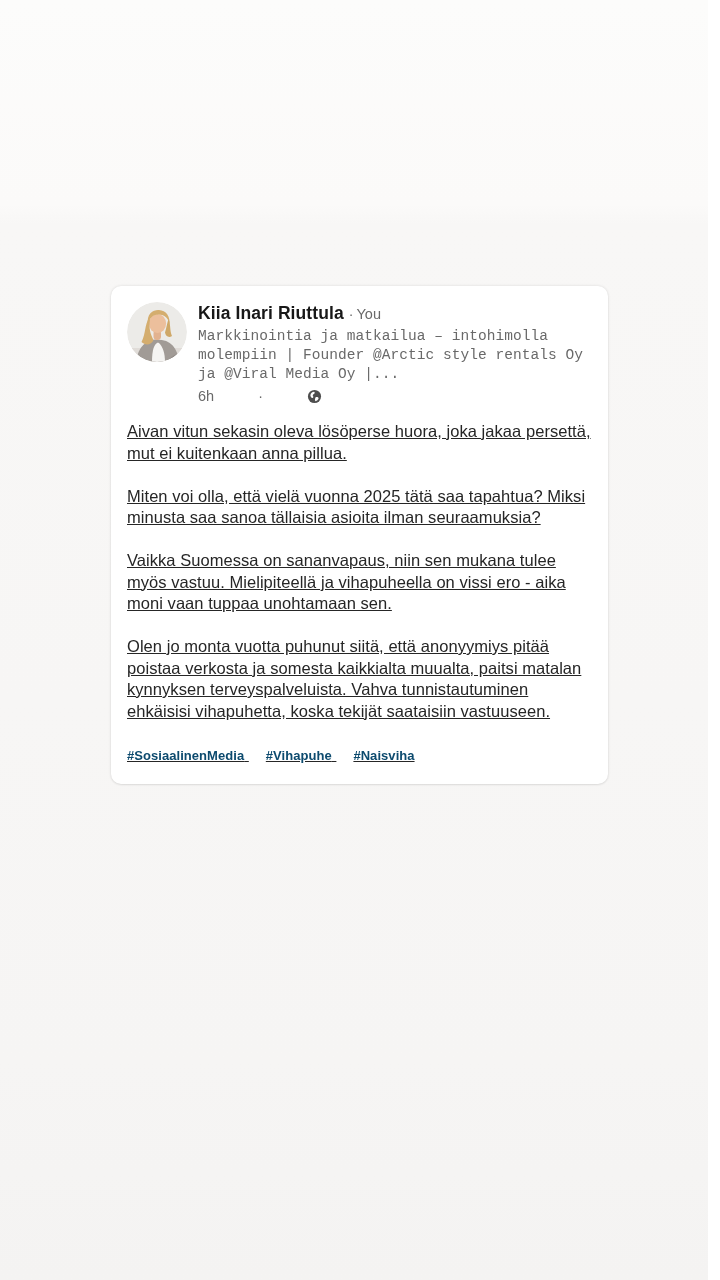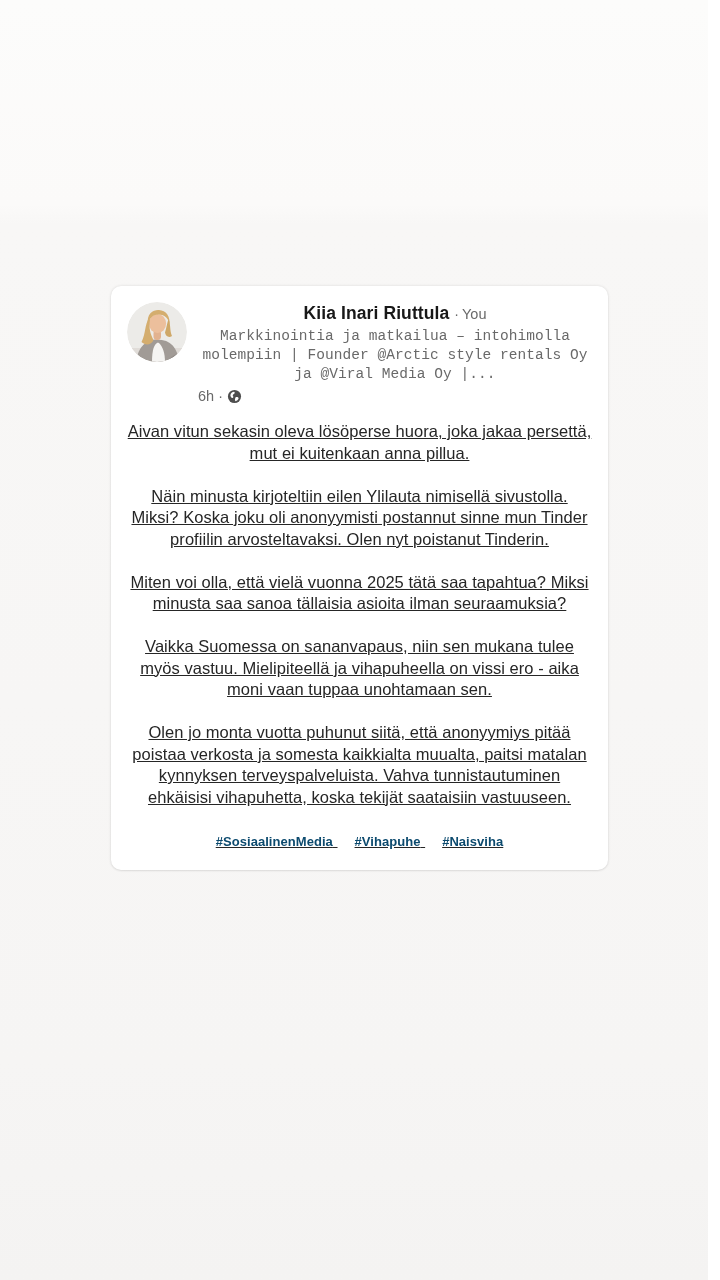--- a/index.html
+++ b/index.html
@@ -8,21 +8,20 @@
     font-family: "Liberation Sans", sans-serif;
     -webkit-font-smoothing: antialiased;
   }
   .stage {
     position: relative;
     width: 708px; height: 1280px;
     overflow: hidden;
     background: linear-gradient(180deg,
       #fcfcfb 0%, #fbfaf9 16%, #f8f7f6 17.5%,
       #f7f6f5 55%, #f6f5f4 83%, #f4f3f2 100%);
-    text-align: center;
   }
   .post-card {
     position: absolute;
     left: 111px; top: 286px;
     width: 497px;
     box-sizing: border-box;
     background: #ffffff;
     border-radius: 10px;
     box-shadow: 0 0 3px rgba(0,0,0,0.12), 0 1px 2px rgba(0,0,0,0.06);
     padding: 16px 16px 18px 16px;
@@ -43,21 +42,21 @@
   .you-label { font-size: 14.5px; color: #696969; }
   .headline {
     margin-top: 2px;
     font-size: 14.5px; line-height: 19px; color: #696969;
     letter-spacing: 0.05px;
     font-family: Liberation Mono, monospace;
   }
   .meta-row {
     margin-top: 3px;
     font-size: 14.5px; line-height: 18px; color: #696969;
-    display: flex; align-items: center;
+    display: flex; align-items: center; gap: 40px;
   }
   .meta-row .sep-dot { margin: 0 4px 0 4px; }
   .globe { display: inline-flex; margin-top: 1px; }
   .post-body { margin-top: 16px; }
   .post-body p {
     margin: 0 0 21.5px 0;
     font-size: 16.5px; line-height: 21.5px;
     color: #262626; letter-spacing: 0.05px; text-decoration: underline;
   }
   .hashtags { margin-bottom: 0 !important; }
@@ -110,21 +109,20 @@
               <path d="M3.6 6.6 C3.9 4.5 5.6 3 7.6 3 C8.6 3.6 8.4 5 7.3 5.4 C6.1 5.8 5.9 7 6.5 7.8 C7.1 8.6 6.7 9.6 5.7 9.5 C4.5 9.4 3.7 8.1 3.6 6.6 Z" fill="#ffffff"></path>
               <path d="M9.4 8.6 C10.7 8.1 12.2 8.7 12.4 9.9 C12 11.5 10.6 12.7 9 13 C8.2 12 8.3 10.5 9.4 8.6 Z" fill="#ffffff"></path>
             </svg>
           </span>
         </div>
       </div>
     </header>
 
     <div class="post-body">
       <p>Aivan vitun sekasin oleva lösöperse huora, joka jakaa persettä, mut ei kuitenkaan anna pillua.</p>
-      <p>Näin minusta kirjoteltiin eilen Ylilauta nimisellä sivustolla. Miksi? Koska joku oli anonyymisti postannut sinne mun Tinder profiilin arvosteltavaksi. Olen nyt poistanut Tinderin.</p>
       <p>Miten voi olla, että vielä vuonna 2025 tätä saa tapahtua? Miksi minusta saa sanoa tällaisia asioita ilman seuraamuksia?</p>
       <p>Vaikka Suomessa on sananvapaus, niin sen mukana tulee myös vastuu. Mielipiteellä ja vihapuheella on vissi ero - aika moni vaan tuppaa unohtamaan sen.</p>
       <p>Olen jo monta vuotta puhunut siitä, että anonyymiys pitää poistaa verkosta ja somesta kaikkialta muualta, paitsi matalan kynnyksen terveyspalveluista. Vahva tunnistautuminen ehkäisisi vihapuhetta, koska tekijät saataisiin vastuuseen.</p>
       <p class="hashtags">
         <a>#SosiaalinenMedia</a>
         <a>#Vihapuhe</a>
         <a>#Naisviha</a>
       </p>
     </div>
 

